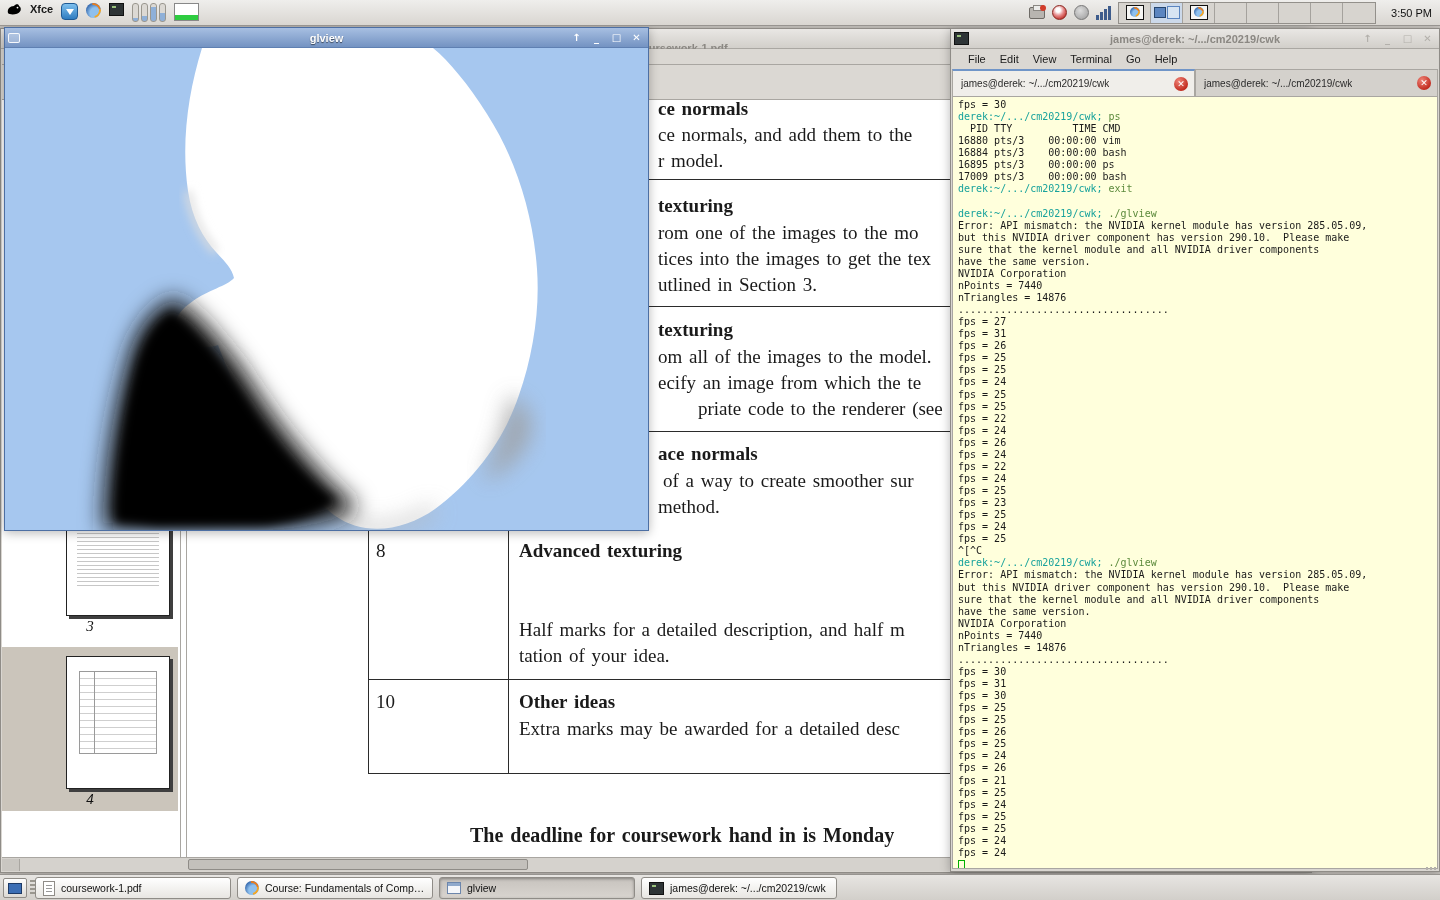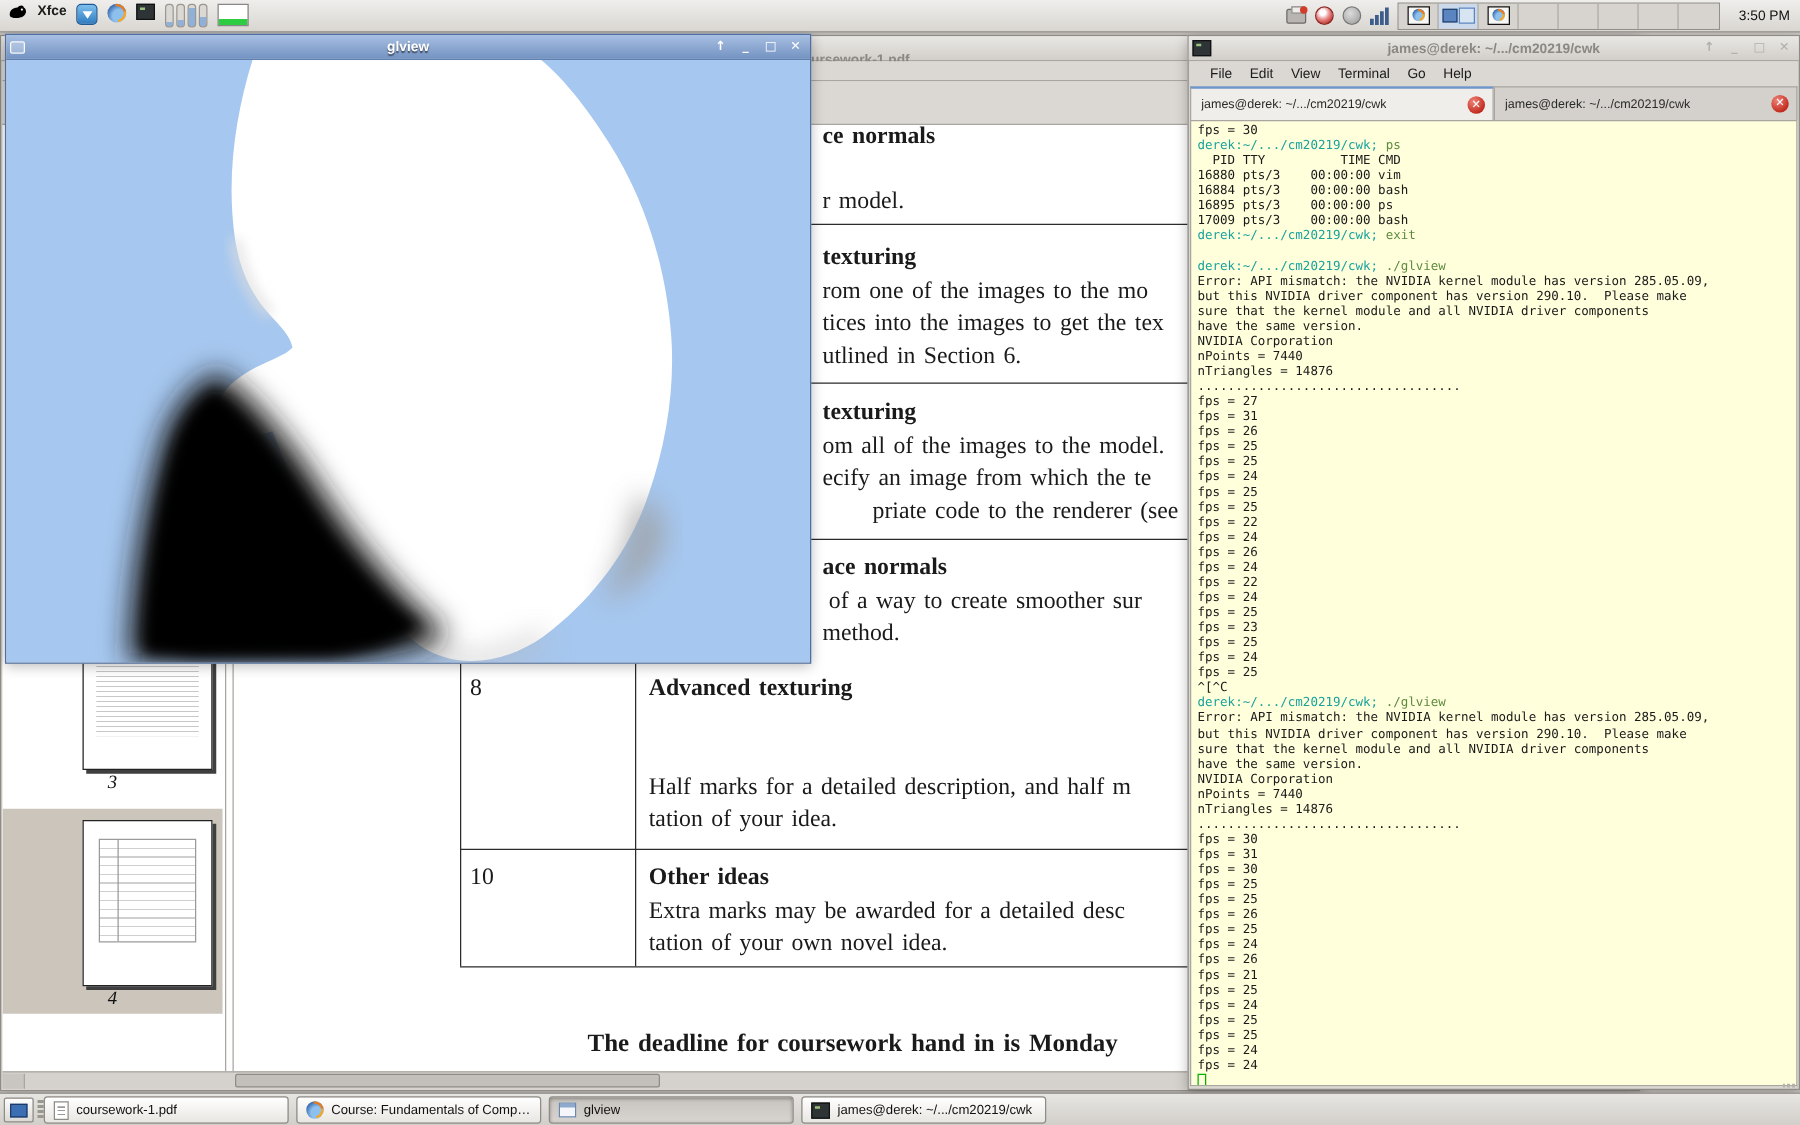--- a/index.html
+++ b/index.html
@@ -203,40 +203,40 @@
       <div class="pagenum" style="top:518px;">3</div>
       <div class="thumb" style="top:556px; height:133px;">
           <span class="ttable"></span>
         </div>
       <div class="pagenum" style="top:691px;">4</div>
       <div class="sb-line" style="left:178px;"></div>
       <div class="sb-line" style="left:184px;"></div>
 
       <div id="pdf-layer" style="position:absolute; left:0; top:-71px; right:0; bottom:0;">
           <div class="pline b" style="left: 656px; top: 69px;">ce normals</div>
+          <div class="pline" style="left: 656px; top: 95px;">ce normals, and add them to the</div>
           <div class="pline" style="left: 656px; top: 121px;">r model.</div>
           <div class="pline b" style="left: 656px; top: 166px;">texturing</div>
           <div class="pline" style="left: 656px; top: 193px;">rom one of the images to the mo</div>
           <div class="pline" style="left: 656px; top: 219px;">tices into the images to get the tex</div>
-          <div class="pline" style="left: 656px; top: 245px;">utlined in Section 6.</div>
+          <div class="pline" style="left: 656px; top: 245px;">utlined in Section 3.</div>
           <div class="pline b" style="left: 656px; top: 290px;">texturing</div>
           <div class="pline" style="left: 656px; top: 317px;">om all of the images to the model.</div>
           <div class="pline" style="left: 656px; top: 343px;">ecify an image from which the te</div>
           <div class="pline" style="left: 696px; top: 369px;">priate code to the renderer (see Se</div>
           <div class="pline b" style="left: 656px; top: 414px;">ace normals</div>
           <div class="pline" style="left: 661px; top: 441px;">of a way to create smoother sur</div>
           <div class="pline" style="left: 656px; top: 467px;">method.</div>
           <div class="pline" style="left: 374px; top: 511px;">8</div>
           <div class="pline b" style="left: 517px; top: 511px;">Advanced texturing</div>
           <div class="pline" style="left: 517px; top: 590px;">Half marks for a detailed description, and half m</div>
           <div class="pline" style="left: 517px; top: 616px;">tation of your idea.</div>
           <div class="pline" style="left: 374px; top: 662px;">10</div>
           <div class="pline b" style="left: 517px; top: 662px;">Other ideas</div>
           <div class="pline" style="left: 517px; top: 689px;">Extra marks may be awarded for a detailed desc</div>
-          <div class="pline" style="left: 517px; top: 715px;">tation of your own novel idea.</div>
           <div class="pline b" style="left: 468px; top: 795px; font-size: 20px;">The deadline for coursework hand in is Monday</div>
           <div class="hrule" style="left: 366px; top: 150px; width: 944px;"></div>
           <div class="hrule" style="left: 366px; top: 277px; width: 944px;"></div>
           <div class="hrule" style="left: 366px; top: 402px; width: 944px;"></div>
           <div class="hrule" style="left: 366px; top: 650px; width: 944px;"></div>
           <div class="hrule" style="left: 366px; top: 744px; width: 944px;"></div>
           <div class="vrule" style="left: 366px; top: 66px; height: 678px;"></div>
           <div class="vrule" style="left: 506px; top: 66px; height: 678px;"></div>
         </div>
     </div>

